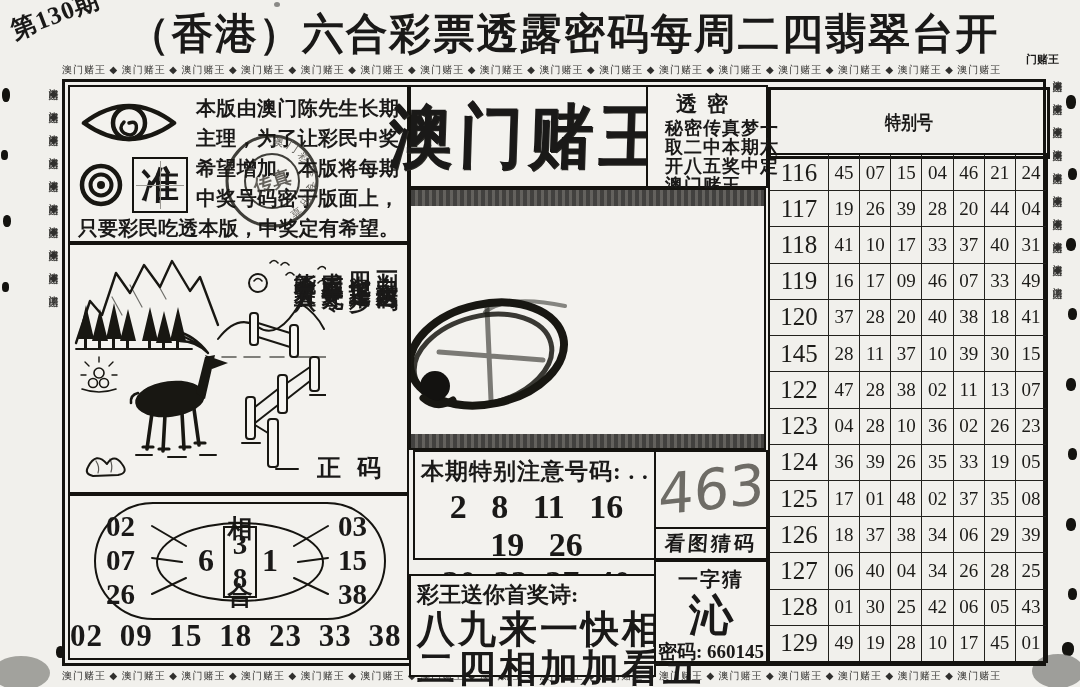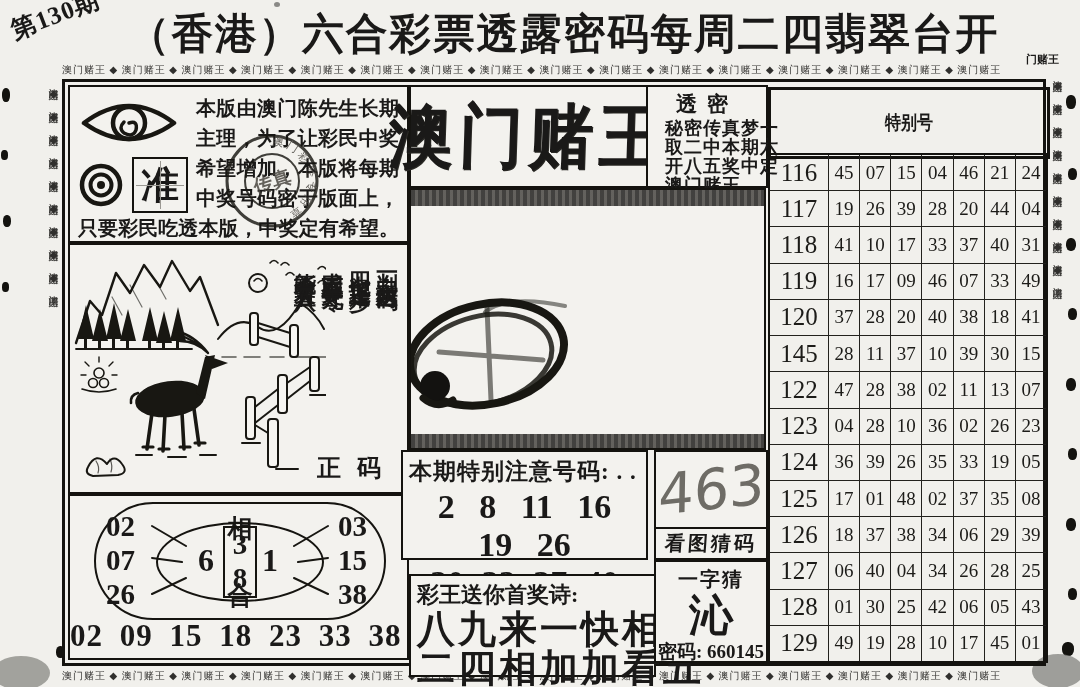--- a/index.html
+++ b/index.html
@@ -60,21 +60,21 @@
     radial-gradient(ellipse at 85% 75%,rgba(38,37,33,.28),transparent 34%),
     radial-gradient(ellipse at 40% 85%,rgba(38,37,33,.30),transparent 36%),
     repeating-linear-gradient(8deg,#b3b1aa 0 1px,#e9e7e1 1px 3px),
     repeating-linear-gradient(98deg,rgba(52,50,46,.45) 0 1px,transparent 1px 2px);
   }
   .band{position:absolute;left:0;right:0;background:repeating-linear-gradient(90deg,#232220 0 4px,#4a4844 4px 7px);opacity:.85;}
   #band-top{top:0;height:16px;}
   #band-bottom{bottom:0;height:14px;}
   #photo svg{position:absolute;left:0;top:0;}
   
-  #special-left{left:336px;top:368px;width:247px;height:110px;padding:4px 6px;}
+  #special-left{left:348px;top:368px;width:247px;height:110px;padding:4px 6px;}
   #special-label{font-size:23px;font-weight:800;letter-spacing:1px;}
   #special-row1{font-size:34px;font-weight:800;text-align:center;word-spacing:16px;margin-top:1px;}
   #special-row2{font-size:34px;font-weight:800;text-align:center;word-spacing:9px;}
   #hand-cell{left:589px;top:368px;width:114px;height:79px;display:flex;align-items:center;justify-content:center;}
   #hand-code{font-size:56px;color:#6e6c66;font-family:"DejaVu Sans",sans-serif;transform:rotate(-6deg) skewX(-7deg);}
   #guess-cell{left:589px;top:445px;width:114px;height:33px;display:flex;align-items:center;justify-content:center;}
   #guess-label{font-size:20px;font-weight:900;letter-spacing:3px;transform:skewX(-4deg);white-space:nowrap;}
   
   #poembox{left:344px;top:492px;width:247px;height:103px;padding:4px 6px;}
   #poem-label{font-size:22px;font-weight:800;}

